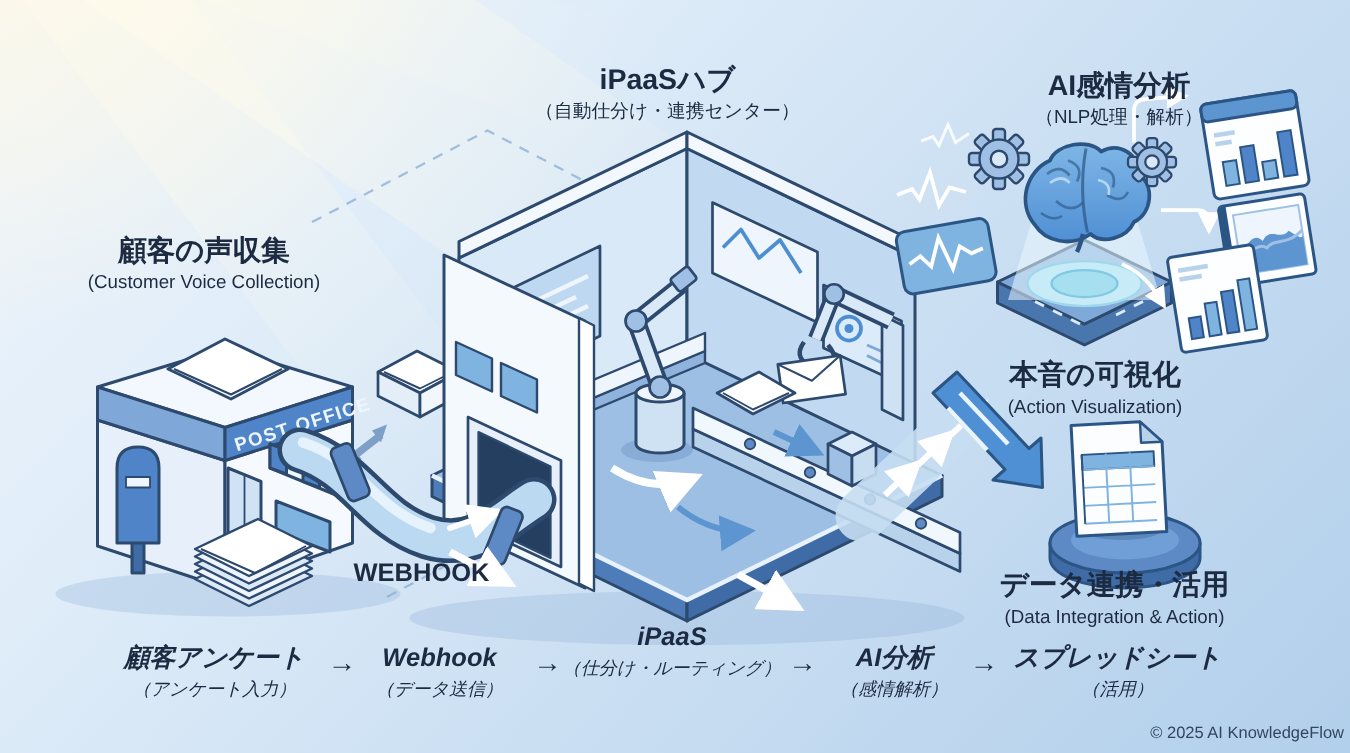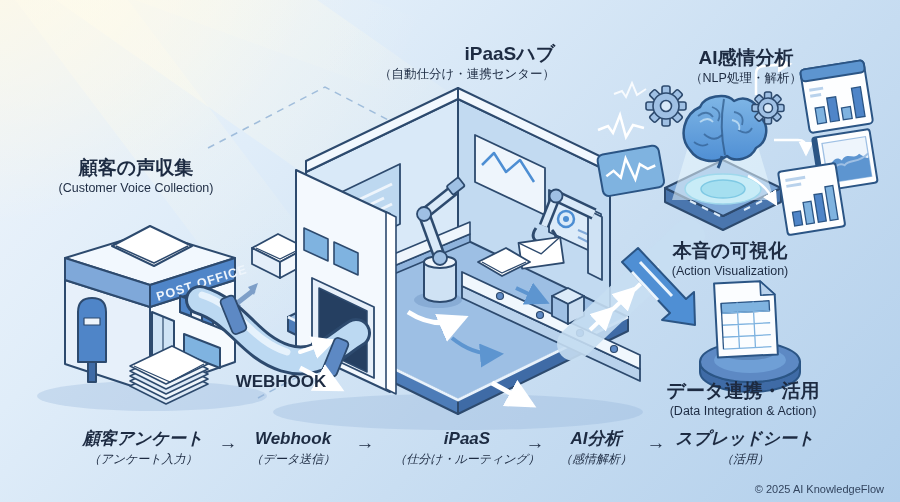--- a/index.html
+++ b/index.html
@@ -17,21 +17,21 @@
   .ray3{width:80px;height:640px;transform:rotate(-70deg);opacity:.6;}
   svg.scene{position:absolute;left:0;top:0;}
   .label{position:absolute;transform:translateX(-50%);text-align:center;color:#1d2b42;line-height:1.25;white-space:nowrap;}
   .label .t{font-weight:bold;font-size:19px;display:block;}
   .label .s{font-size:12.5px;display:block;margin-top:1px;}
   .label.small .t{font-size:17px;}
   .flow-step{position:absolute;transform:translateX(-50%);text-align:center;color:#1d2b42;white-space:nowrap;font-style:italic;}
   .flow-step .t{font-weight:bold;font-size:17px;display:block;line-height:1.1;}
   .flow-step .s{font-size:12px;display:block;margin-top:2px;}
   .flow-arrow{position:absolute;transform:translateX(-50%);color:#1d2b42;font-size:19px;font-weight:bold;}
-  .copyright{position:absolute;right:16px;bottom:7px;font-size:11px;color:#33455f;margin-left:17px;}
+  .copyright{position:absolute;right:4px;bottom:7px;font-size:11px;color:#33455f;margin-left:17px;}
 </style>
 </head>
 <body>
 
 <div class="stage">
   <div class="ray ray1"></div>
   <div class="ray ray2"></div>
   <div class="ray ray3"></div>
 
   <svg class="scene" width="900" height="502" viewBox="0 0 900 502">
@@ -353,21 +353,21 @@
         <rect x="32" y="28" width="8" height="28" fill="#4f85c8"></rect>
         <rect x="44" y="22" width="8" height="34" fill="#7fb3e0"></rect>
       </g>
     </g>
   </svg>
 
   <div class="label" style="left:136px;top:156px;">
     <span class="t">顧客の声収集</span>
     <span class="s">(Customer Voice Collection)</span>
   </div>
-  <div class="label" style="left:467px;top:42px;text-align:right;">
+  <div class="label" style="left:445px;top:42px;">
     <span class="t">iPaaSハブ</span>
     <span class="s">（自動仕分け・連携センター）</span>
   </div>
   <div class="label" style="left:724px;top:46px;margin-left:22px;">
     <span class="t">AI感情分析</span>
     <span class="s">（NLP処理・解析）</span>
   </div>
   <div class="label" style="left:730px;top:239px;">
     <span class="t">本音の可視化</span>
     <span class="s">(Action Visualization)</span>
@@ -383,21 +383,21 @@
   <div class="flow-step" style="left:143px;top:430px;">
     <span class="t">顧客アンケート</span>
     <span class="s">（アンケート入力）</span>
   </div>
   <div class="flow-arrow" style="left:228px;top:432px;">→</div>
   <div class="flow-step" style="left:293px;top:430px;">
     <span class="t">Webhook</span>
     <span class="s">（データ送信）</span>
   </div>
   <div class="flow-arrow" style="left:365px;top:432px;">→</div>
-  <div class="flow-step" style="left:448px;top:430px;margin-left:19px;">
+  <div class="flow-step" style="left:448px;top:416px;">
     <span class="t">iPaaS</span>
     <span class="s">（仕分け・ルーティング）</span>
   </div>
   <div class="flow-arrow" style="left:535px;top:432px;">→</div>
   <div class="flow-step" style="left:596px;top:430px;">
     <span class="t">AI分析</span>
     <span class="s">（感情解析）</span>
   </div>
   <div class="flow-arrow" style="left:656px;top:432px;">→</div>
   <div class="flow-step" style="left:745px;top:430px;">

